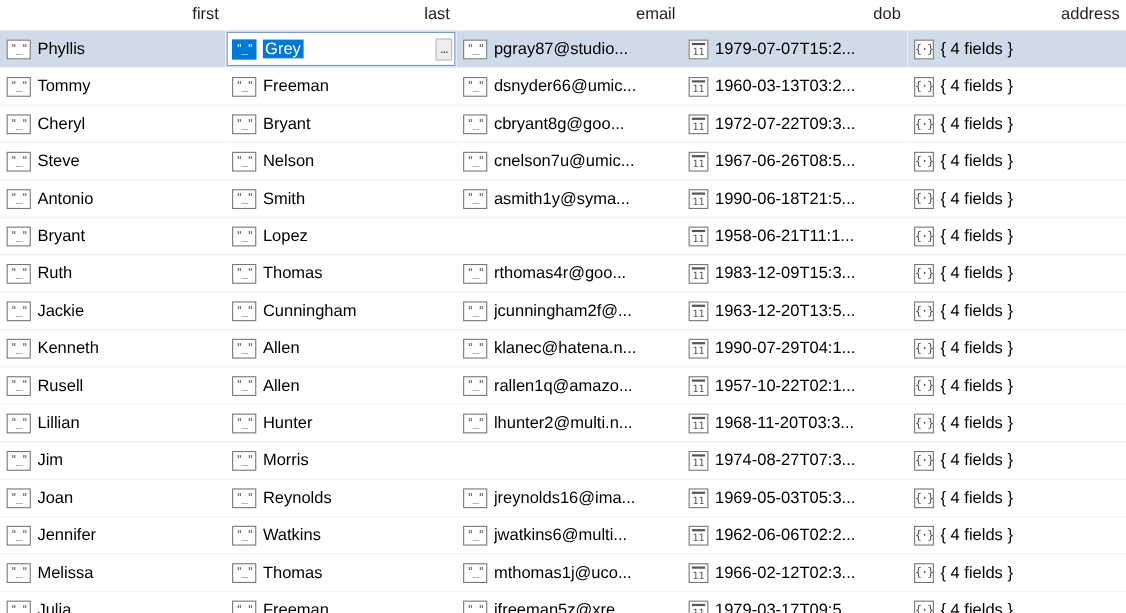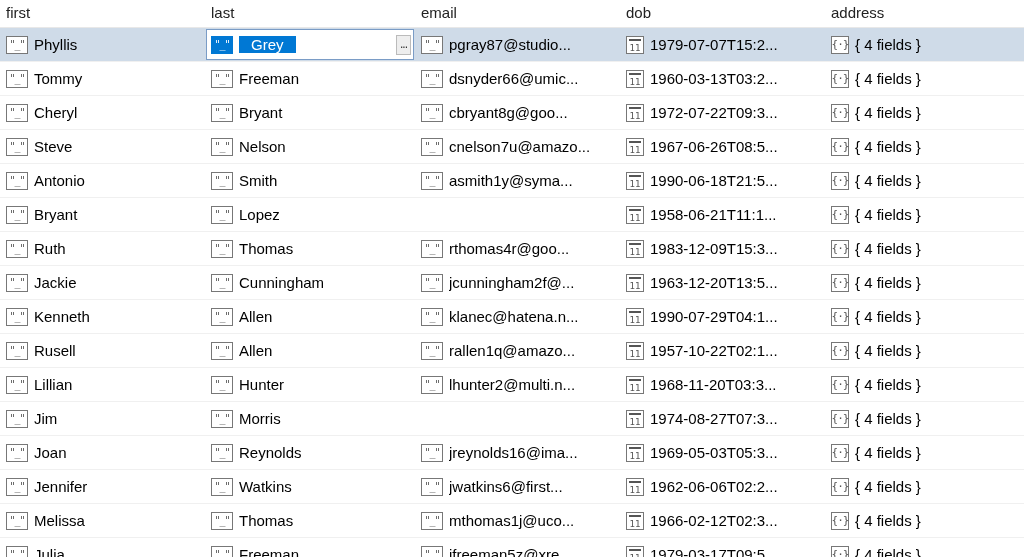--- a/index.html
+++ b/index.html
@@ -10,21 +10,21 @@
       background: #fff;
       width: 1024px;
       overflow: hidden;
     }
     table {
       border-collapse: collapse;
       width: 1024px;
       table-layout: fixed;
     }
     thead th {
-      text-align: left;
+      text-align: right;
       font-weight: 400;
       padding: 4px 6px 6px 6px;
       border-bottom: 1px solid #e8e8e8;
       background: #fff;
       color: #222;
       overflow: hidden;
       white-space: nowrap;
     }
     tbody td {
       padding: 0;
@@ -46,21 +46,21 @@
     .cell-editing {
       background: #fff;
       border: 1px solid #7a9cc6;
       height: 31px;
       margin: 1px;
       padding: 0 4px;
     }
     .sel-text {
       background: #0078d4;
       color: #fff;
-      padding: 0 12px;
+      padding: 0 2px;
     }
     .edit-ellipsis {
       position: absolute;
       right: 2px;
       top: 50%;
       transform: translateY(-50%);
       background: #eee;
       border: 1px solid #bbb;
       font-size: 12px;
       line-height: 1;
@@ -250,21 +250,21 @@
         </td>
         <td>
           <div class="cell">
             <span class="ico ico-string"></span>
             <span class="txt">Nelson</span>
           </div>
         </td>
         <td>
           <div class="cell">
             <span class="ico ico-string"></span>
-            <span class="txt">cnelson7u@amazo...</span>
+            <span class="txt">cnelson7u@umic...</span>
           </div>
         </td>
         <td>
           <div class="cell">
             <span class="ico ico-date"></span>
             <span class="txt">1967-06-26T08:5...</span>
           </div>
         </td>
         <td>
           <div class="cell">
@@ -564,21 +564,21 @@
         </td>
         <td>
           <div class="cell">
             <span class="ico ico-string"></span>
             <span class="txt">Watkins</span>
           </div>
         </td>
         <td>
           <div class="cell">
             <span class="ico ico-string"></span>
-            <span class="txt">jwatkins6@first...</span>
+            <span class="txt">jwatkins6@multi...</span>
           </div>
         </td>
         <td>
           <div class="cell">
             <span class="ico ico-date"></span>
             <span class="txt">1962-06-06T02:2...</span>
           </div>
         </td>
         <td>
           <div class="cell">

